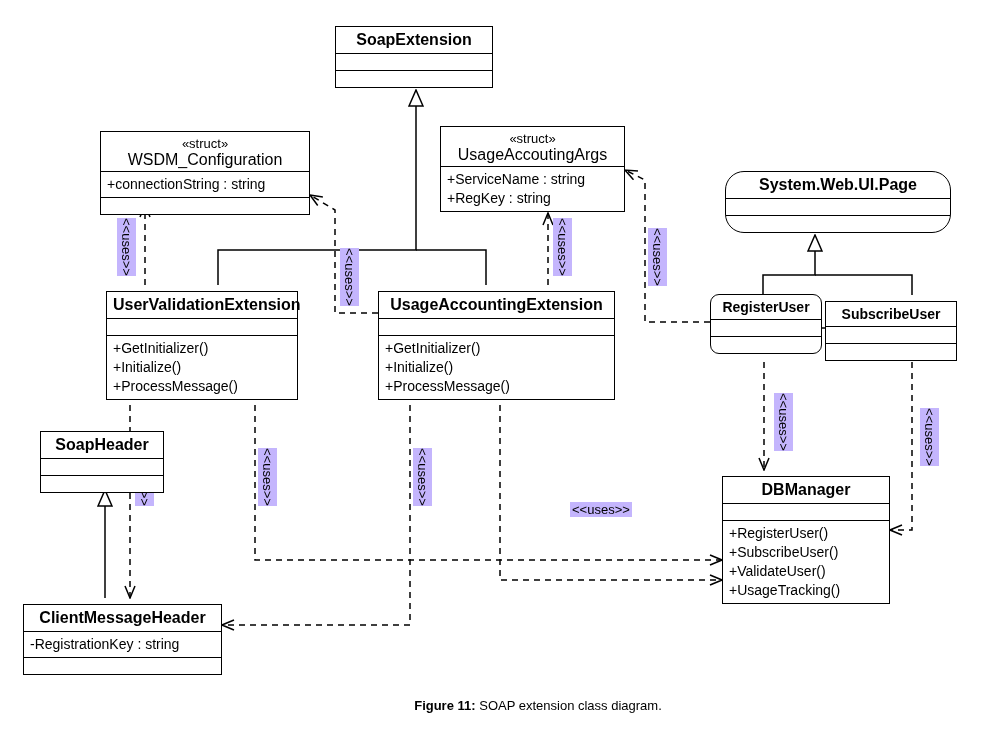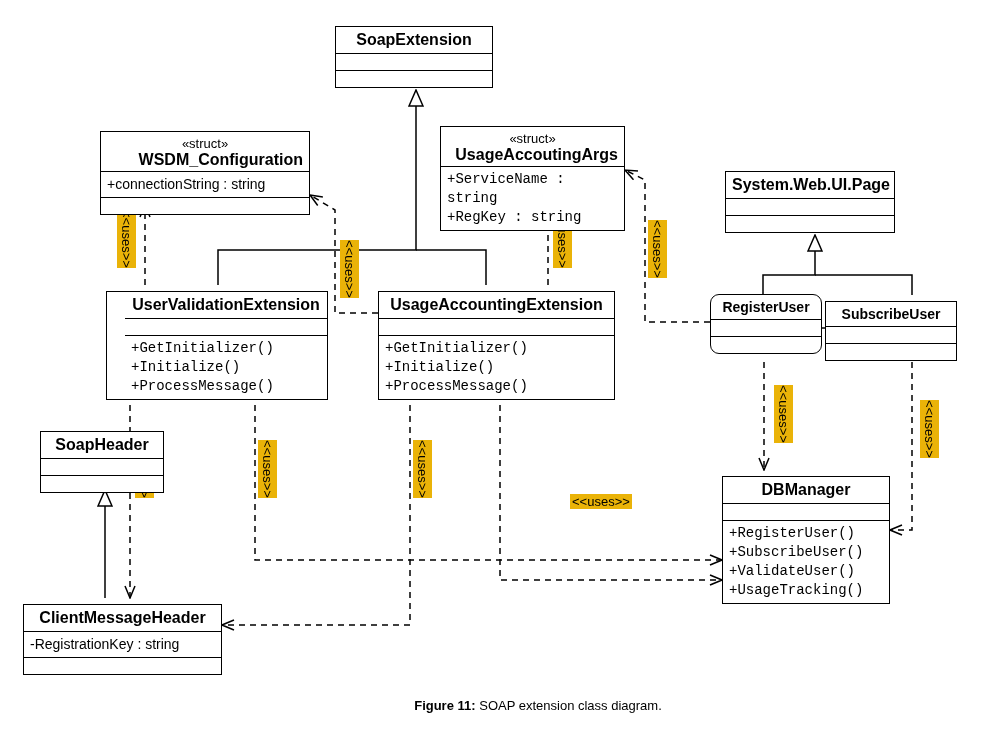--- a/index.html
+++ b/index.html
@@ -33,56 +33,56 @@
   }
   .stereo {
     text-align: center;
     border-bottom: 1.5px solid #000;
     padding: 2px 6px;
   }
   .stereo .st-label {
     font-size: 13px;
   }
   .stereo .name {
-    font-weight: bold;
+    font-weight: normal;
     font-size: 16px;
     display: block;
-    text-align: right;
   }
   .title {
     text-align: center;
     font-weight: bold;
     border-bottom: 1.5px solid #000;
     padding: 4px 6px;
     font-size: 16px;
   }
   .section {
     border-bottom: 1.5px solid #000;
     padding: 3px 6px;
     min-height: 6px;
     line-height: 1.35;
     font-size: 14px;
   }
-  .section:last-child { border-bottom: none; font-family: Liberation Mono, monospace; }
+  .section:last-child { border-bottom: none; }
   .empty { min-height: 10px; }
   .caption {
     position: absolute;
     top: 698px;
     width: 1006px;
     text-align: center;
     font-size: 13px;
     padding-left: 35px;
   }
   .caption .fig-label { font-weight: bold; }
   .rel-label {
     position: absolute;
     font-size: 13px;
-    background: #eab308;
+    background: #c4b5fd;
     padding: 0 2px;
     white-space: nowrap;
+    margin-top: 8px;
   }
   .vtxt { writing-mode: vertical-rl; text-orientation: mixed; }
 </style>
 </head>
 <body>
 
 <div class="canvas">
 
   <svg class="lines">
     <defs>
@@ -157,27 +157,27 @@
     <div class="stereo">
       <span class="st-label">«struct»</span>
       <span class="name">UsageAccoutingArgs</span>
     </div>
     <div class="section">
       <div>+ServiceName : string</div>
       <div>+RegKey : string</div>
     </div>
   </div>
 
-  <div class="cls" style="left:725px; top:165px; width:170px;">
+  <div class="cls" style="left:725px; top:165px; width:226px;border-radius:19px;">
     <div class="title">System.Web.UI.Page</div>
     <div class="section empty"></div>
     <div class="section empty"></div>
   </div>
 
-  <div class="cls" style="left:106px; top:285px; width:222px;padding-left:18px;">
+  <div class="cls" style="left:106px; top:285px; width:192px;">
     <div class="title">UserValidationExtension</div>
     <div class="section empty"></div>
     <div class="section">
       <div>+GetInitializer()</div>
       <div>+Initialize()</div>
       <div>+ProcessMessage()</div>
     </div>
   </div>
 
   <div class="cls" style="left:378px; top:285px; width:237px;">

